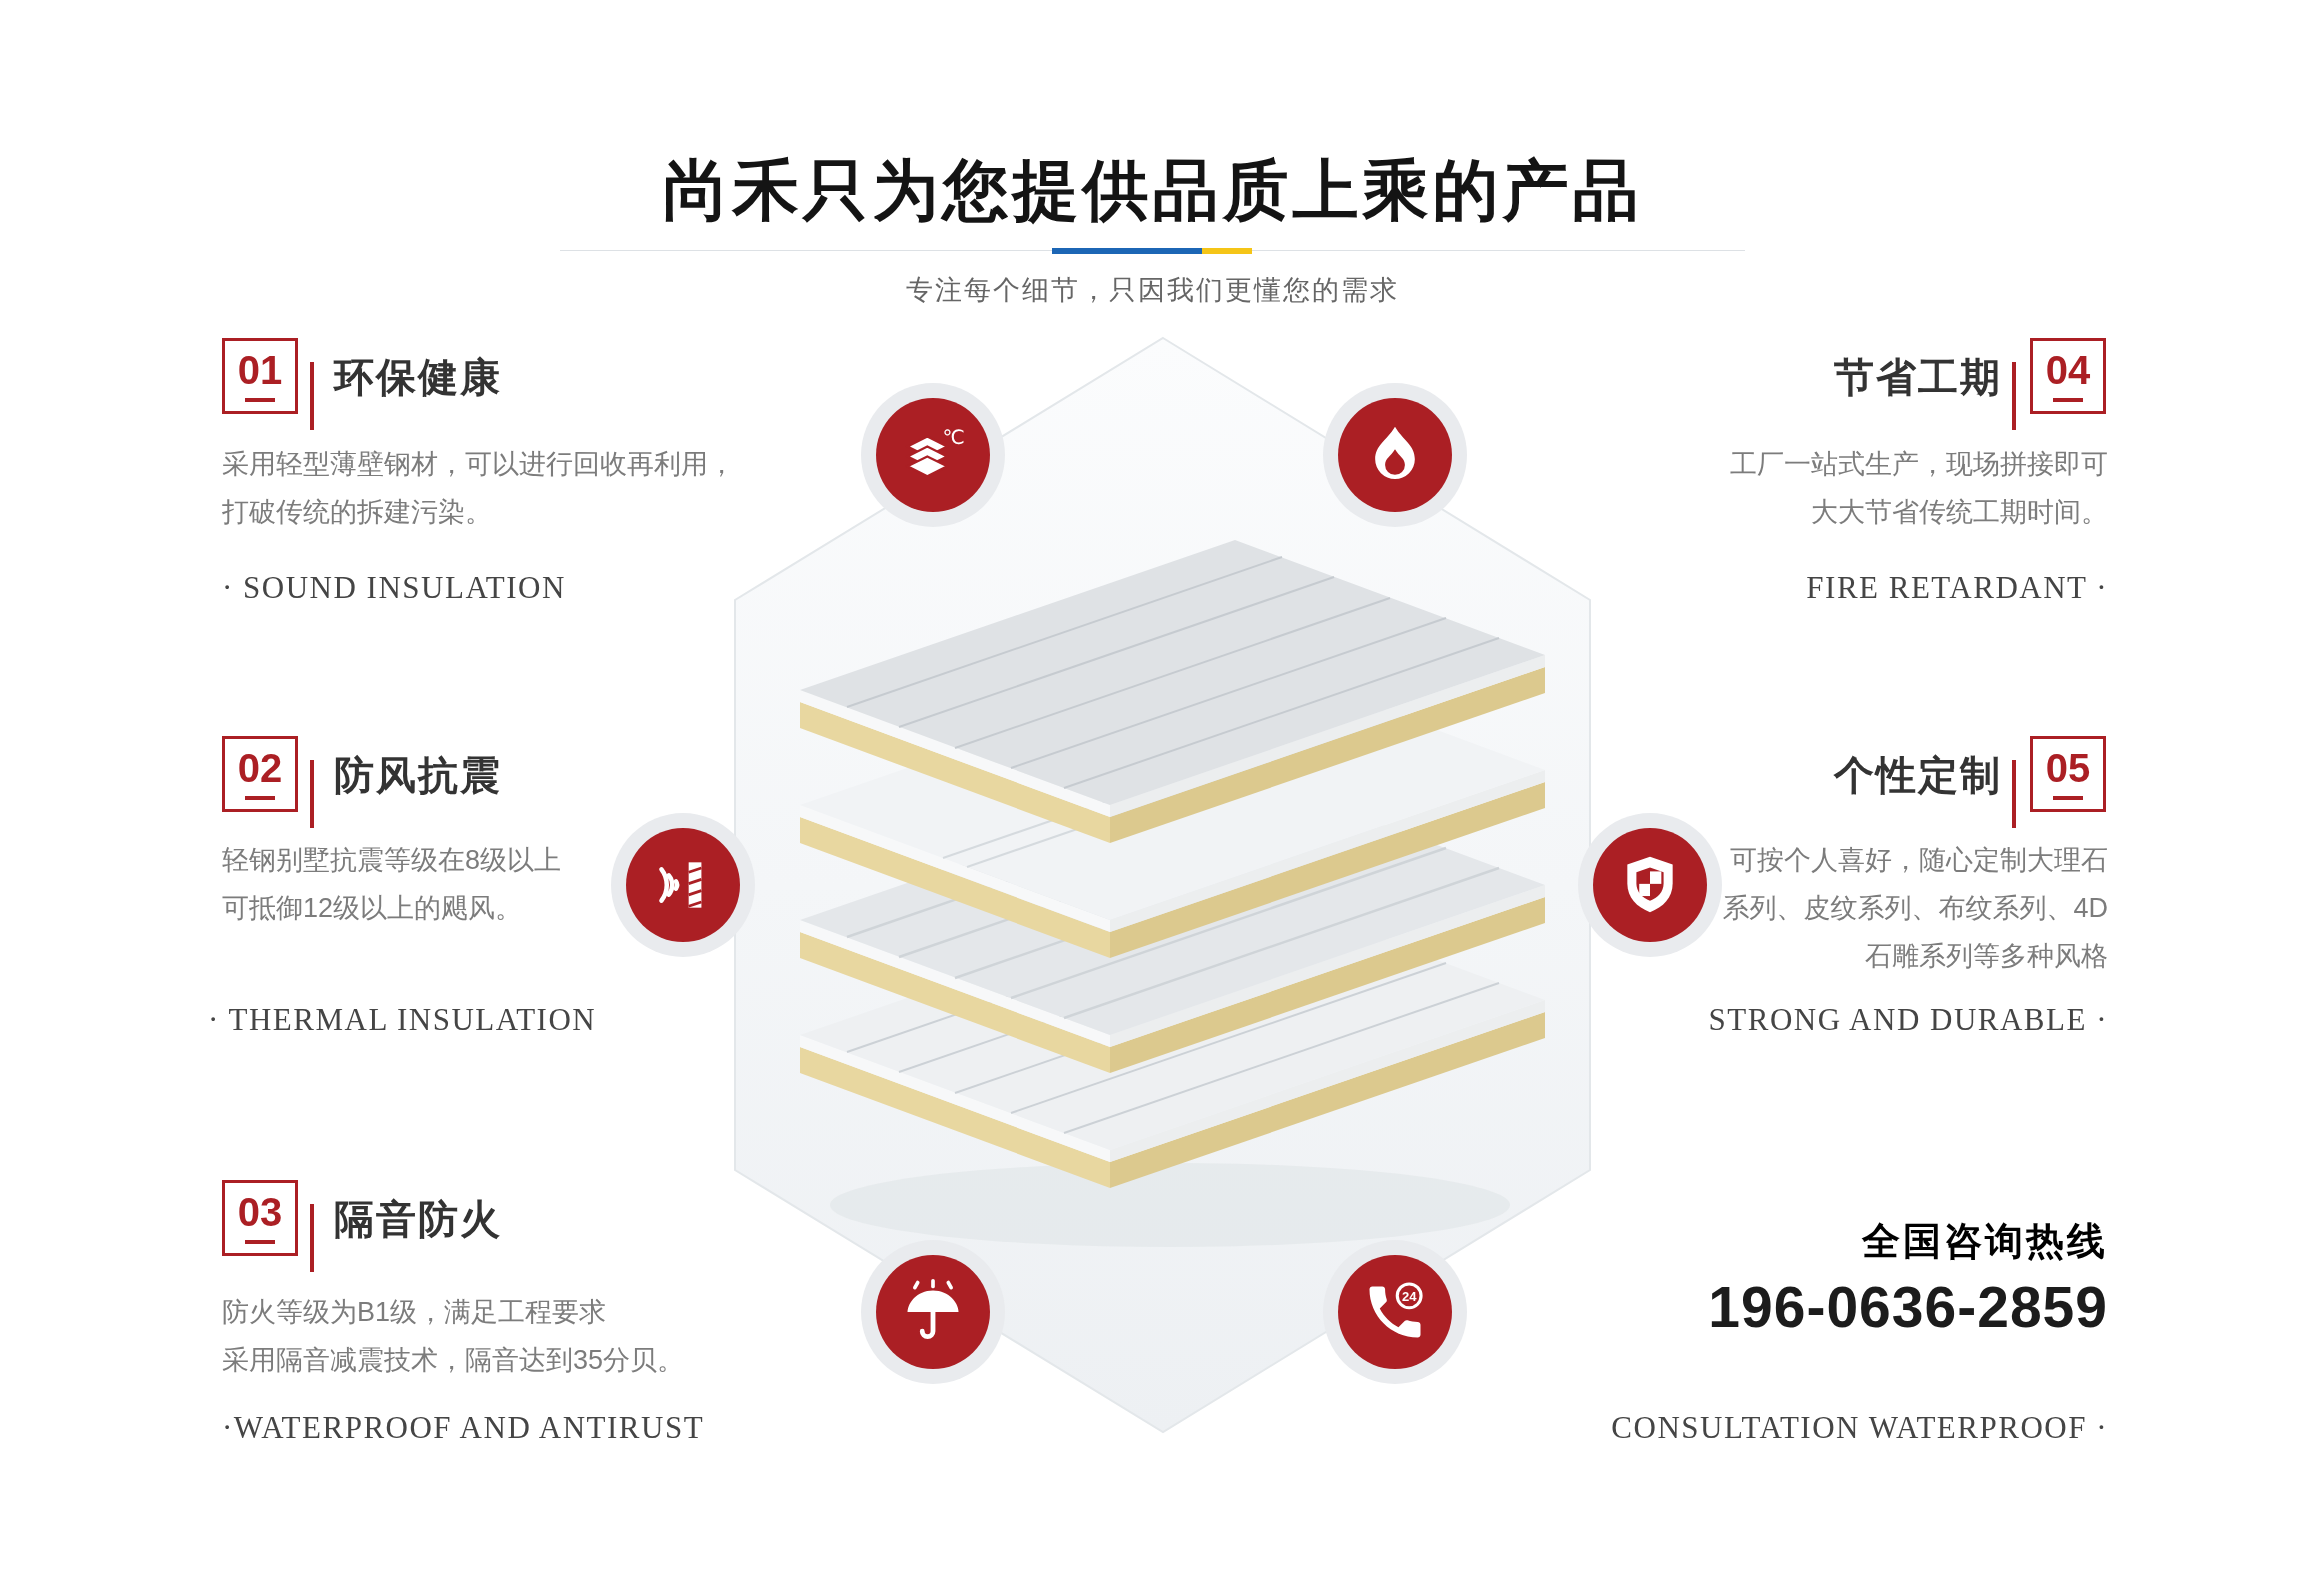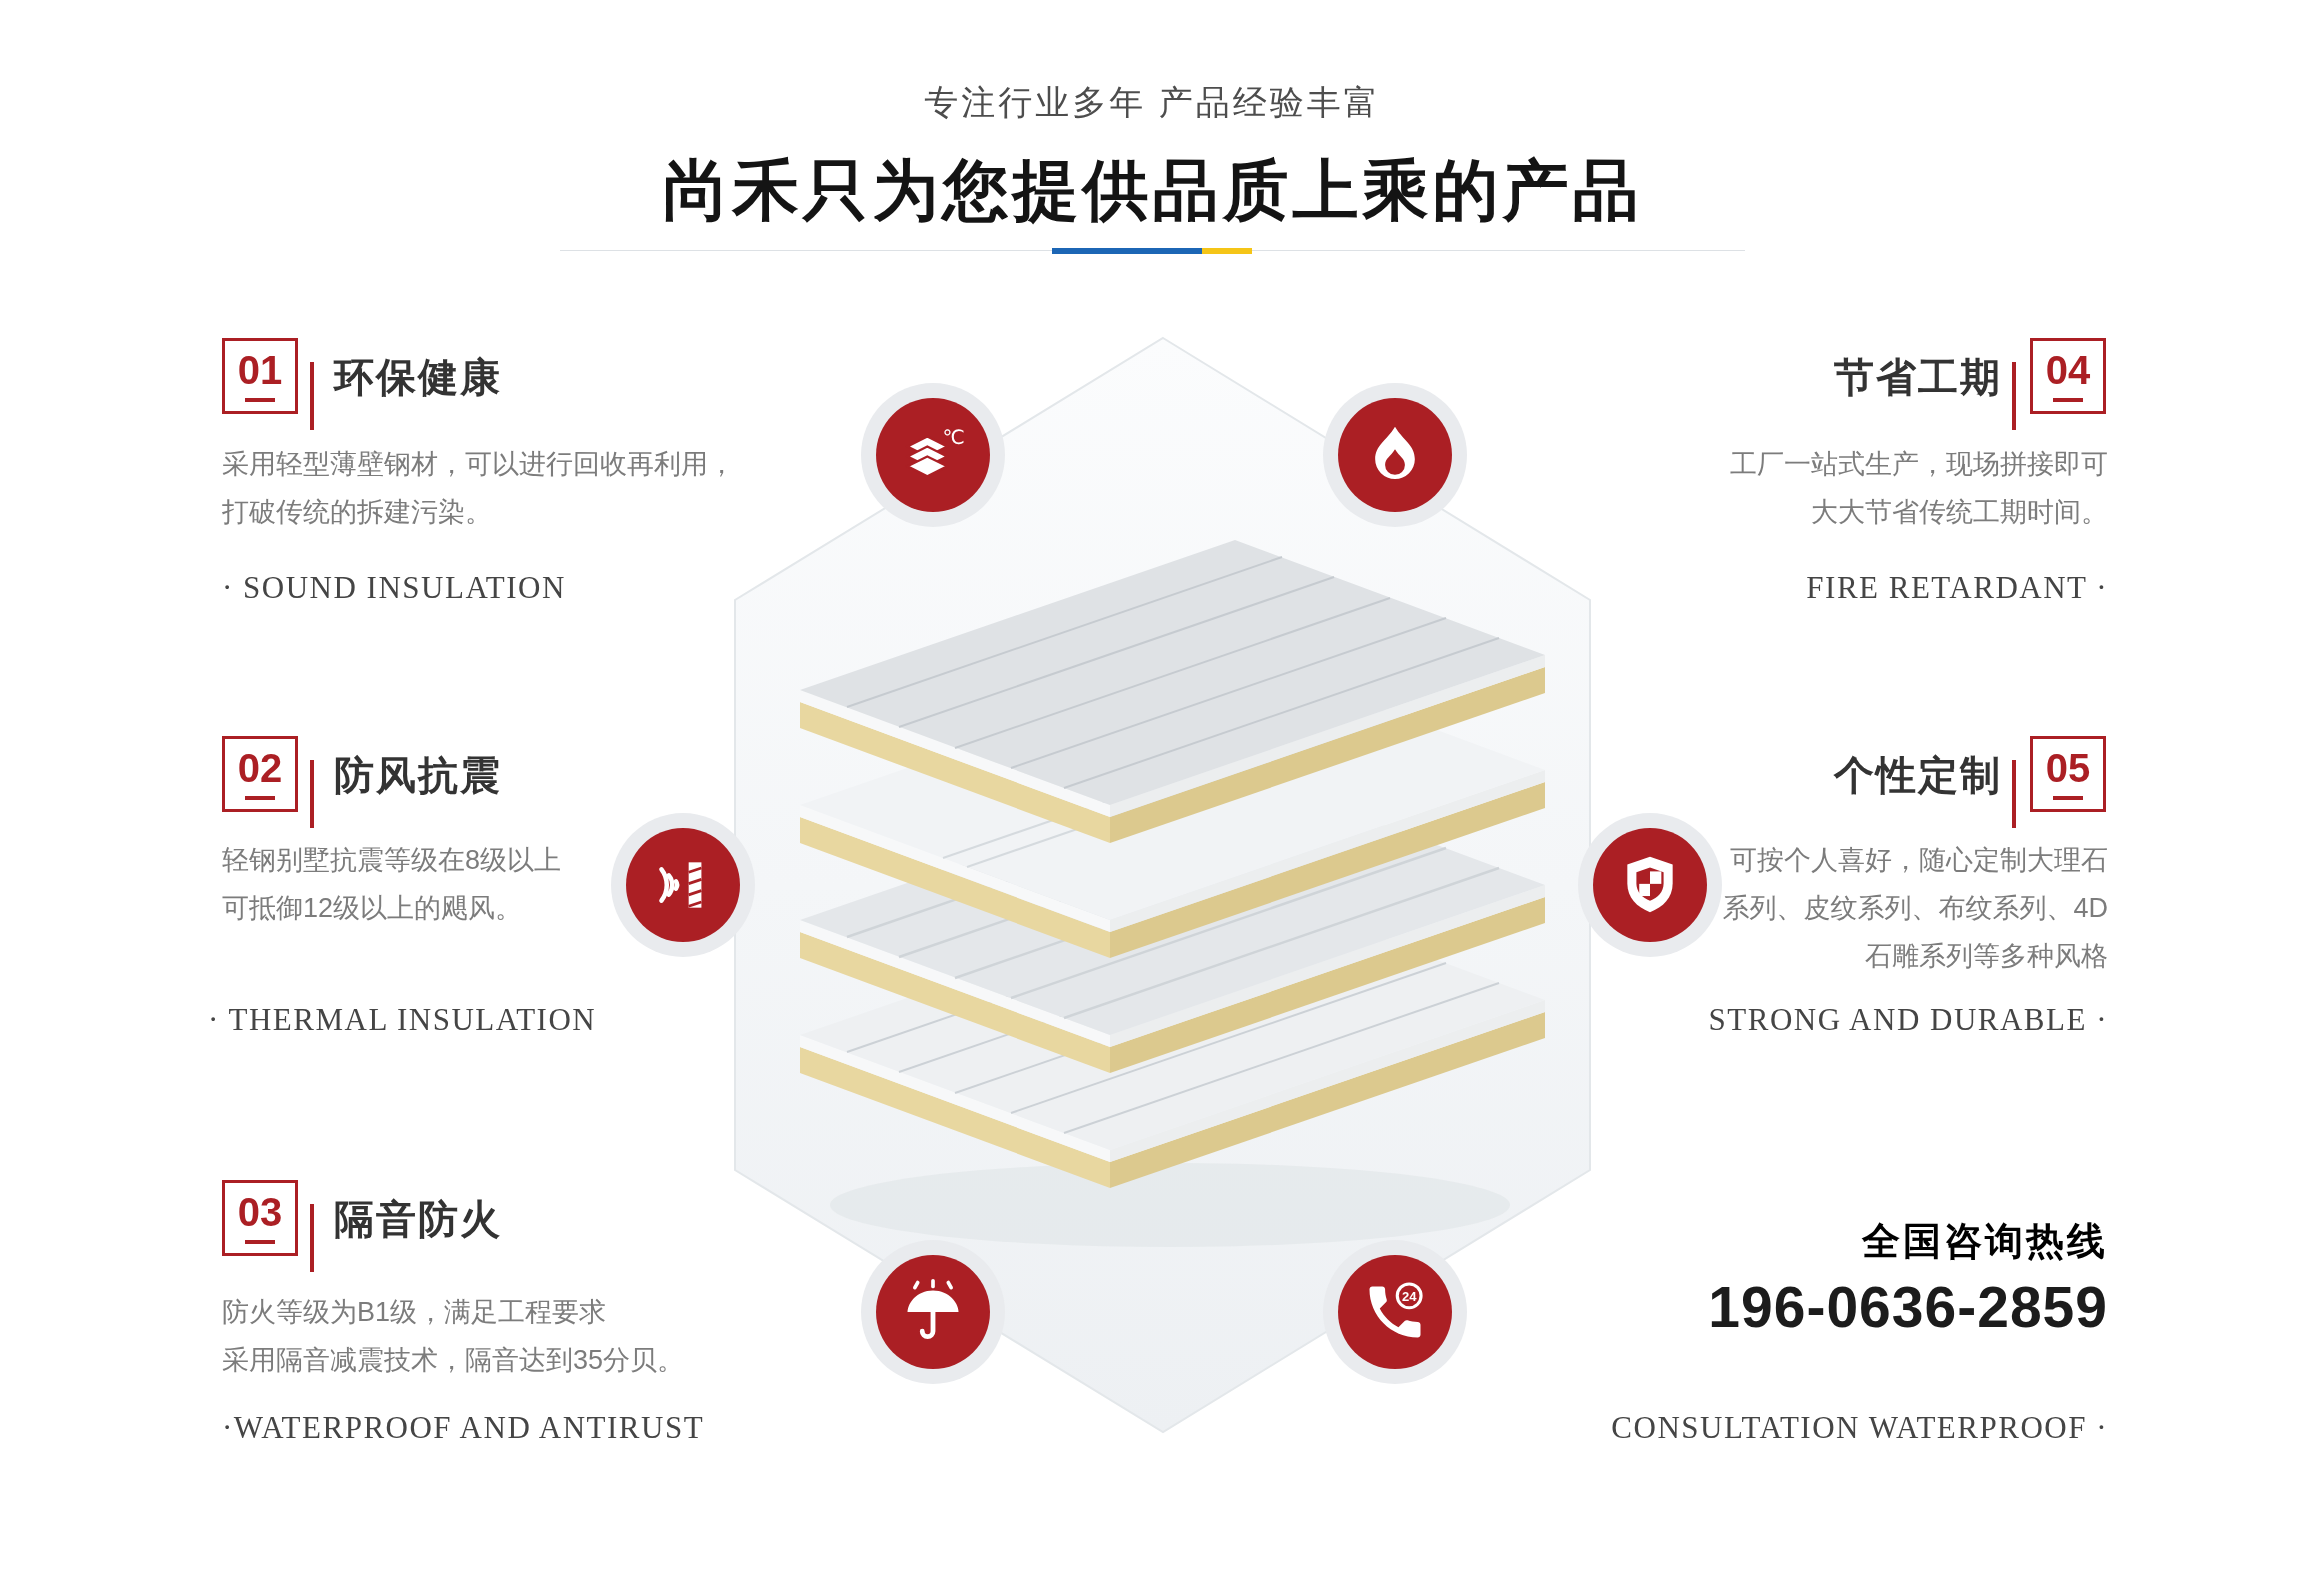--- a/index.html
+++ b/index.html
@@ -48,27 +48,27 @@
     background:#e9ebee; display:flex; align-items:center; justify-content:center; }
   .icon-red{ width:114px; height:114px; border-radius:50%; background:var(--red);
     display:flex; align-items:center; justify-content:center; }
   .icon-red svg{ width:68px; height:68px; display:block; }
 </style>
 </head>
 <body>
 
 <div id="canvas">
 
-  <div class="subtitle">专注行业多年 产品经验丰富</div>
   <div class="title">尚禾只为您提供品质上乘的产品</div>
   <div class="divider">
     <span class="line"></span>
     <span class="blue"></span>
     <span class="yellow"></span>
   </div>
+  <div class="tagline">专注每个细节，只因我们更懂您的需求</div>
 
   <svg class="hex-svg" viewBox="0 0 2305 1577" aria-hidden="true">
     <defs>
       <linearGradient id="hexg" x1="0" y1="0" x2="0" y2="1">
         <stop offset="0" stop-color="#fbfcfd"></stop>
         <stop offset="1" stop-color="#edf0f3"></stop>
       </linearGradient>
     </defs>
     <polygon points="1163,338 1590,600 1590,1170 1163,1432 735,1170 735,600" fill="url(#hexg)" stroke="#e3e7ea" stroke-width="2"></polygon>
     <g>

